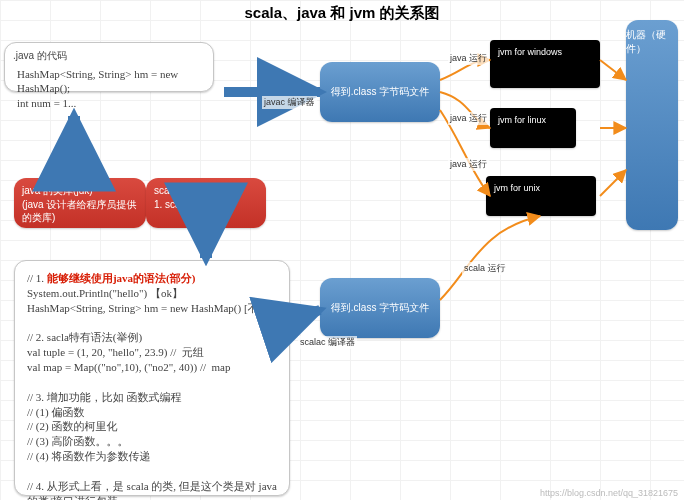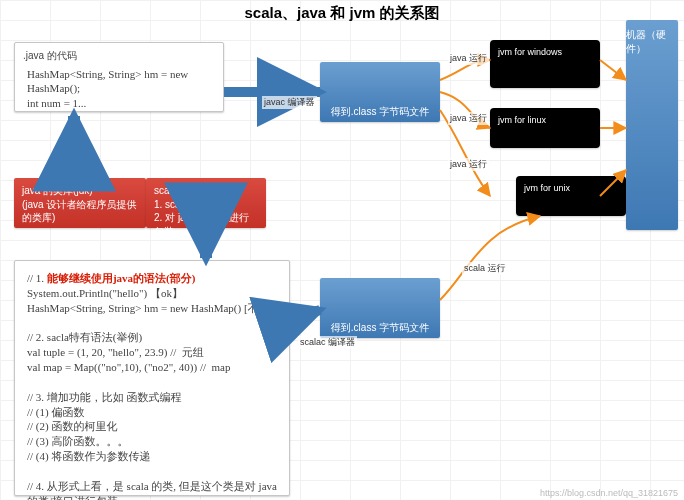--- a/index.html
+++ b/index.html
@@ -19,33 +19,33 @@
       linear-gradient(#e6e6e6 1px, transparent 1px),
       linear-gradient(90deg, #e6e6e6 1px, transparent 1px);
     background-size: 50px 20px;
     opacity: .55;
   }
   .title {
     position: absolute; top: 4px; left: 0; right: 0;
     text-align: center; font-weight: 700; font-size: 15px;
   }
   .box {
-    position: absolute; border-radius: 2px;
+    position: absolute; border-radius: 12px;
     box-shadow: 0 1px 2px rgba(0,0,0,.2);
     font-size: 10px; line-height: 1.35;
   }
   .code-box {
     background: #fff; border: 1px solid #c6c6c6;
     padding: 6px 8px; color: #444;
   }
   .code-box pre { margin: 4px; font-family: Liberation Serif, serif; font-size: 11px; white-space: pre-wrap; }
   .red { color: #d81e06; font-weight: 700; }
   .blue-node {
     background: linear-gradient(#6b9fd1,#3e78b3);
-    color: #fff; display: flex; align-items: flex-end; justify-content: center;
+    color: #fff; display: flex; align-items: center; justify-content: center;
     text-align: center; padding: 4px 6px; font-size: 10px;
   }
   .red-node {
     background: linear-gradient(#d94a3f,#c33127);
     color: #fff; padding: 6px 8px;
   }
   .black-node {
     background: #000; color: #fff; padding: 6px 8px;
     border-radius: 4px; font-size: 9px;
   }
@@ -61,52 +61,51 @@
   svg.arrows { position: absolute; inset: 0; width: 684px; height: 500px; pointer-events: none; }
   .watermark { position:absolute; right:6px; bottom:2px; font-size:9px; color:#bbb; }
 </style>
 </head>
 <body>
 
 <div class="grid"></div>
 
 <div class="title">scala、java 和 jvm 的关系图</div>
 
-<div class="box code-box" style="left:14px; top:42px; width:210px; height:70px;">
+<div class="box code-box" style="left:4px; top:42px; width:210px; height:50px;">
   <div>.java 的代码</div>
   <pre>HashMap&lt;String, String&gt; hm = new HashMap();
 int num = 1...</pre>
 </div>
 
 <div class="box red-node" style="left:14px; top:178px; width:132px; height:50px;">
   <div>java 的类库(jdk)</div>
   <div>(java 设计者给程序员提供的类库)</div>
 </div>
 
 <div class="box red-node" style="left:146px; top:178px; width:120px; height:50px;">
   <div>scala 的类库(sdk)</div>
   <div>1. scala 特有类库</div>
-  <div>2. 对 java 的类的进行包装</div>
 </div>
 
 <div class="box blue-node" style="left:320px; top:62px; width:120px; height:60px;">
   <span>得到.class 字节码文件</span>
 </div>
 
 <div class="box blue-node" style="left:320px; top:278px; width:120px; height:60px;">
   <span>得到.class 字节码文件</span>
 </div>
 
 <div class="box black-node" style="left:490px; top:40px; width:110px; height:48px;">
   <span>jvm for windows</span>
 </div>
-<div class="box black-node" style="left:490px; top:108px; width:110px; height:40px;">
+<div class="box black-node" style="left:490px; top:108px; width:86px; height:40px;">
   <span>jvm for linux</span>
 </div>
-<div class="box black-node" style="left:516px; top:176px; width:110px; height:40px;">
+<div class="box black-node" style="left:486px; top:176px; width:110px; height:40px;">
   <span>jvm for unix</span>
 </div>
 
 <div class="box hw-node" style="left:626px; top:20px; width:52px; height:210px;">
   <span>机器（硬件）</span>
 </div>
 
 <div class="box code-box" style="left:14px; top:260px; width:276px; height:236px;">
   <pre><span>// 1. </span><span class="red">能够继续使用java的语法(部分)</span>
 <span>System.out.Println("hello") 【ok】</span>

